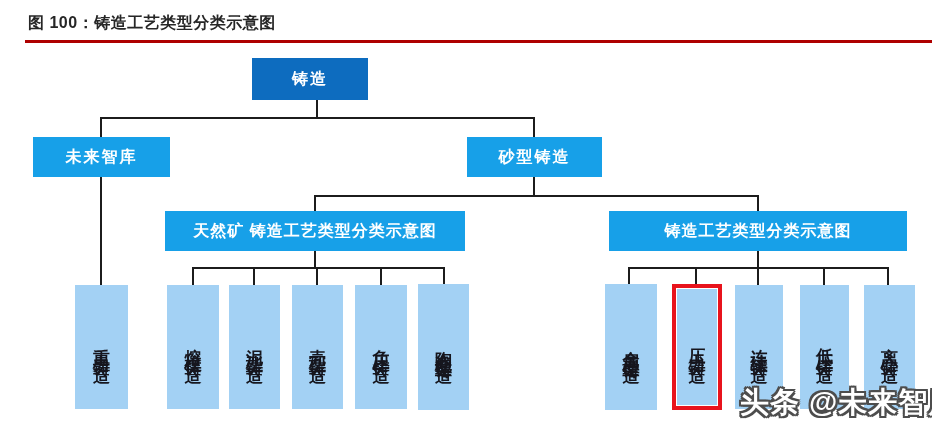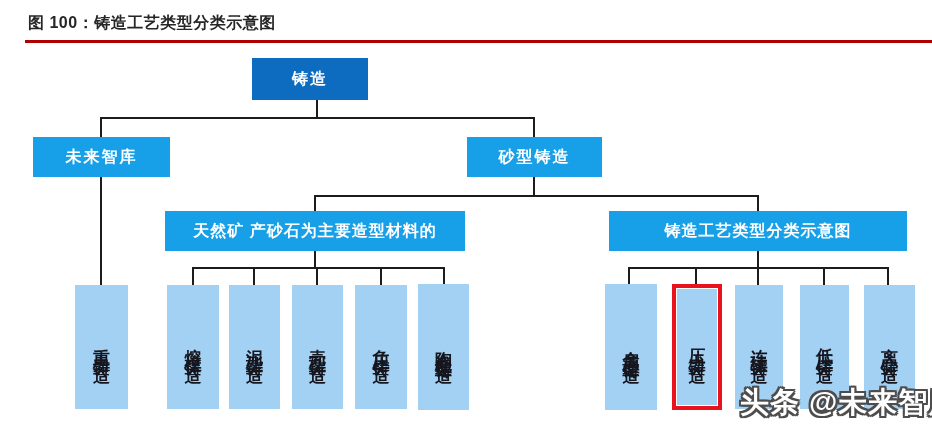--- a/index.html
+++ b/index.html
@@ -86,21 +86,21 @@
   </div>
 
   <div class="node branch" style="left:33px;top:137px;width:137px;height:40px;">
     <span>未来智库</span>
   </div>
   <div class="node branch" style="left:467px;top:137px;width:135px;height:40px;">
     <span>砂型铸造</span>
   </div>
 
   <div class="node group" style="left:165px;top:211px;width:300px;height:40px;">
-    <span>天然矿 产砂石为主要造型材料的</span>
+    <span>天然矿 铸造工艺类型分类示意图</span>
   </div>
   <div class="node group" style="left:609px;top:211px;width:298px;height:40px;">
     <span>铸造工艺类型分类示意图</span>
   </div>
 
   <div class="leaf" style="left:75px;top:285px;width:53px;height:124px;">
     <span class="vtext">重力铸造</span>
   </div>
 
   <div class="leaf" style="left:167px;top:285px;width:52px;height:124px;">

